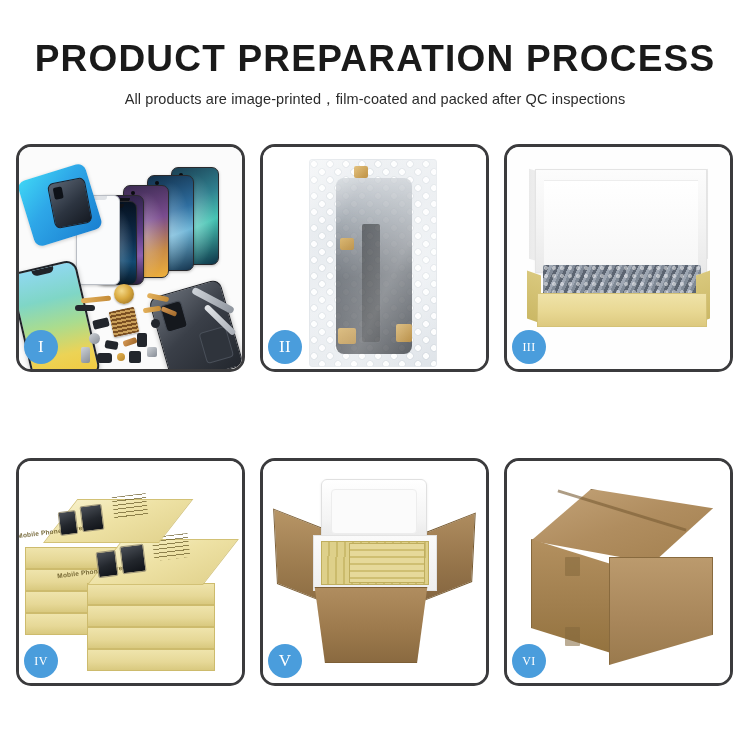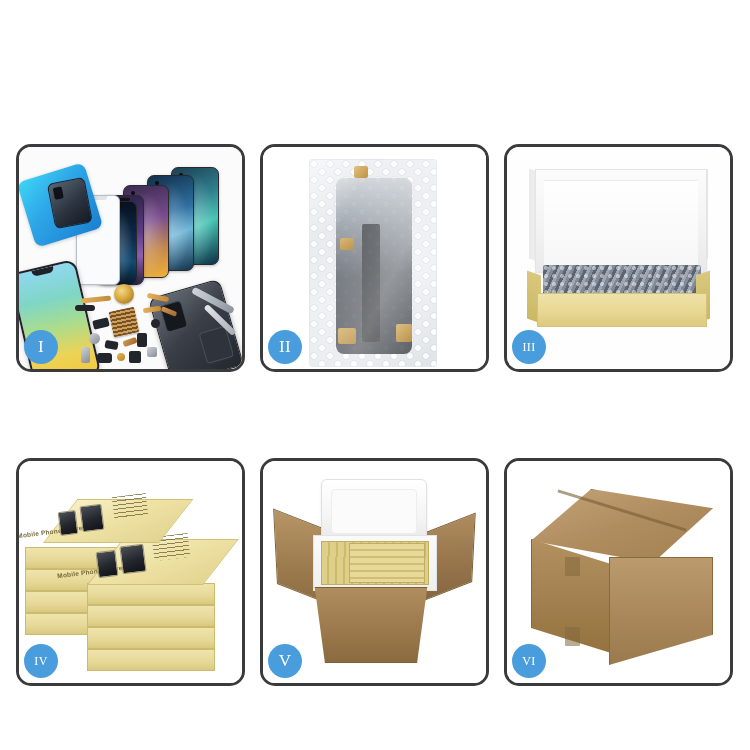--- a/index.html
+++ b/index.html
@@ -428,20 +428,22 @@
     position:absolute; width:15px; height:19px; border-radius:1px;
     background: rgba(132,103,60,.55);
   }
 </style>
 </head>
 <body>
 
 <div id="page">
 
   <div class="header">
+    <div class="title">PRODUCT PREPARATION PROCESS</div>
+    <div class="subtitle">All products are image-printed，film-coated and packed after QC inspections</div>
   </div>
 
   <div class="grid">
 
     <div class="panel">
       <div class="panel-media">
         <div class="p1-bg"></div>
 
         <div class="phone-body ph-a">
             <span class="ph-punch"></span>

